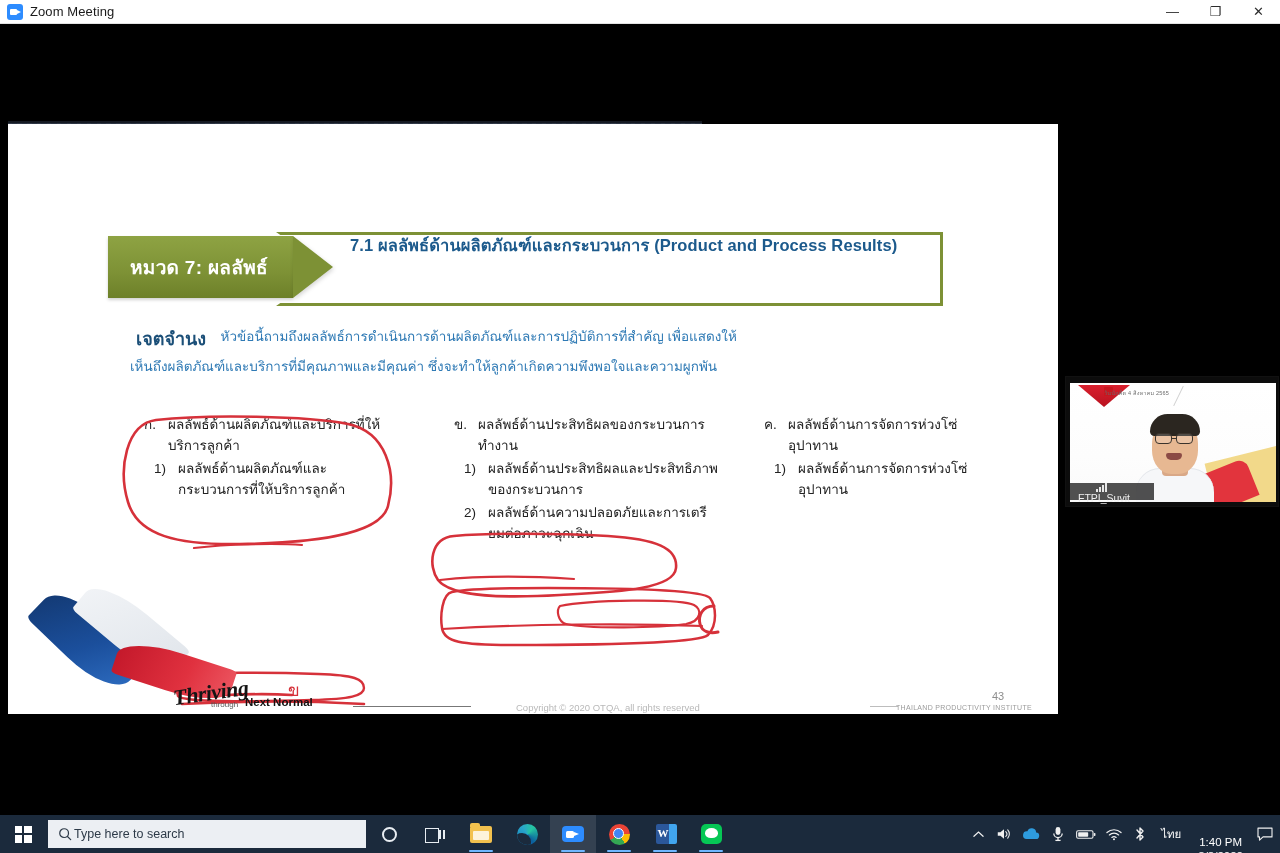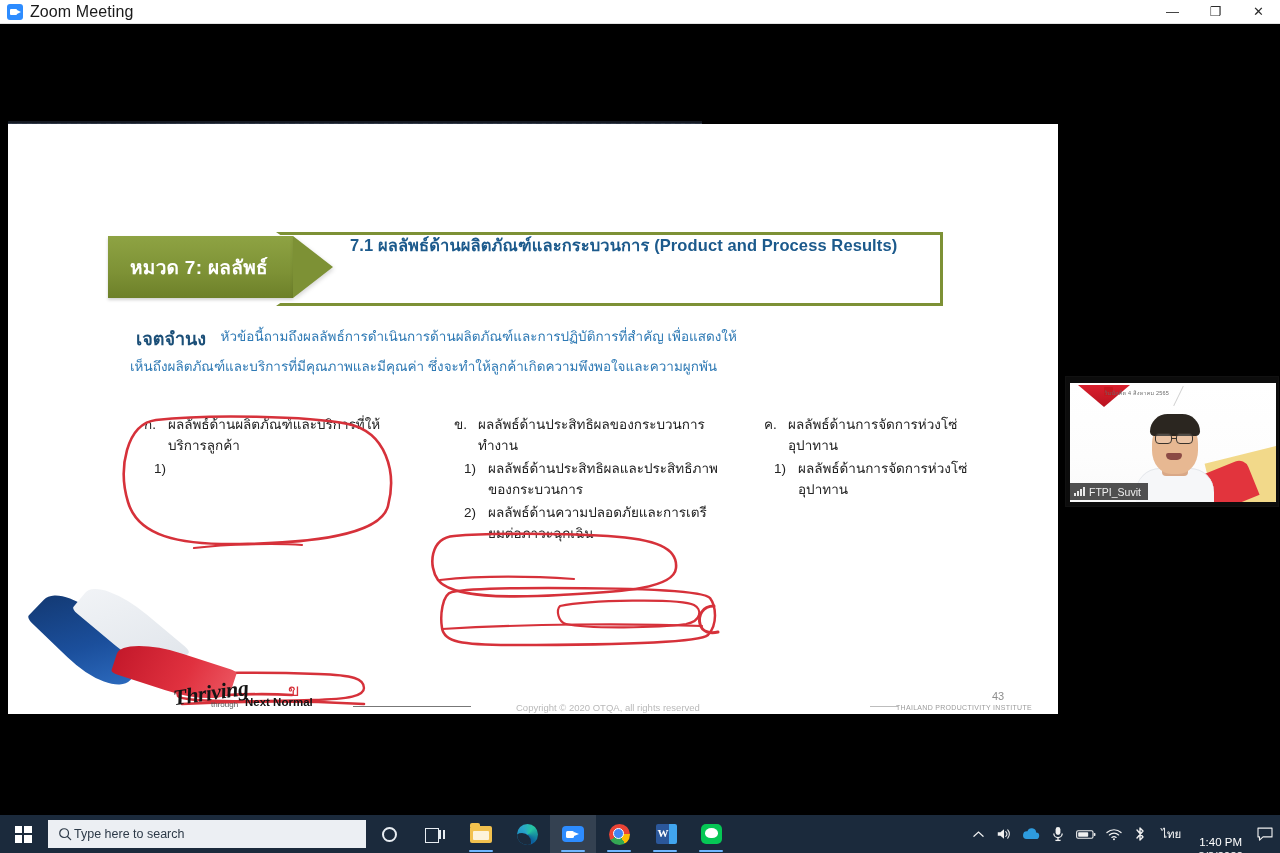--- a/index.html
+++ b/index.html
@@ -35,21 +35,21 @@
     width: 7px; height: 6px; background: #fff; border-radius: 1px;
   }
   .tb-app-icon::before {
     content: ""; position: absolute; left: 9.5px; top: 6px;
     width: 0; height: 0;
     border-top: 2.5px solid transparent;
     border-bottom: 2.5px solid transparent;
     border-left: 4px solid #fff;
   }
   .tb-title {
-    font-size: 16px; color: #1a1a1a; letter-spacing: .1px;
+    font-size: 13px; color: #1a1a1a; letter-spacing: .1px;
     white-space: nowrap;
   }
   .tb-controls {
     margin-left: auto; display: flex; height: 24px;
   }
   .tb-btn {
     width: 43px; height: 24px;
     display: flex; align-items: center; justify-content: center;
     font-size: 13px; color: #2b2b2b; line-height: 1;
     user-select: none;
@@ -273,21 +273,21 @@
   .v-glass-bridge {
     position: absolute; left: 102px; bottom: 63px; width: 5px; height: 1.3px; background: #3a332c;
   }
   .v-mouth {
     position: absolute; left: 96px; bottom: 42px; width: 16px; height: 7px;
     background: #8b4a45; border-radius: 3px 3px 7px 7px;
   }
   .v-label {
     position: absolute; left: 4px; bottom: 6px; height: 17px;
     display: flex; align-items: center;
-    background: rgba(20,20,20,.74); padding: 0 7px 0 4px;
+    background: rgba(20,20,20,.74); padding: 0 24px 0 4px; flex-direction: column;
   }
   .v-label-name {
     color: #efefef; font-size: 10.5px; margin-left: 4px; white-space: nowrap;
   }
   .bars { display: flex; align-items: flex-end; gap: 1px; height: 9px; }
   .bars i { display: block; width: 2px; background: #e8e8e8; }
   .bars i:nth-child(1){height:3px}.bars i:nth-child(2){height:5px}
   .bars i:nth-child(3){height:7px}.bars i:nth-child(4){height:9px}
 
   
@@ -441,20 +441,21 @@
 
       <div class="cols">
 
         <div class="col col1">
           <div class="c-item">
             <span class="c-marker">ก.</span>
             <span class="c-text">ผลลัพธ์ด้านผลิตภัณฑ์และบริการที่ให้บริการลูกค้า</span>
           </div>
           <div class="c-item">
             <span class="c-marker indent">1)</span>
+            <span class="c-text">ผลลัพธ์ด้านผลิตภัณฑ์และกระบวนการที่ให้บริการลูกค้า</span>
           </div>
         </div>
 
         <div class="col col2">
           <div class="c-item">
             <span class="c-marker">ข.</span>
             <span class="c-text">ผลลัพธ์ด้านประสิทธิผลของกระบวนการทำงาน</span>
           </div>
           <div class="c-item">
             <span class="c-marker indent">1)</span>

